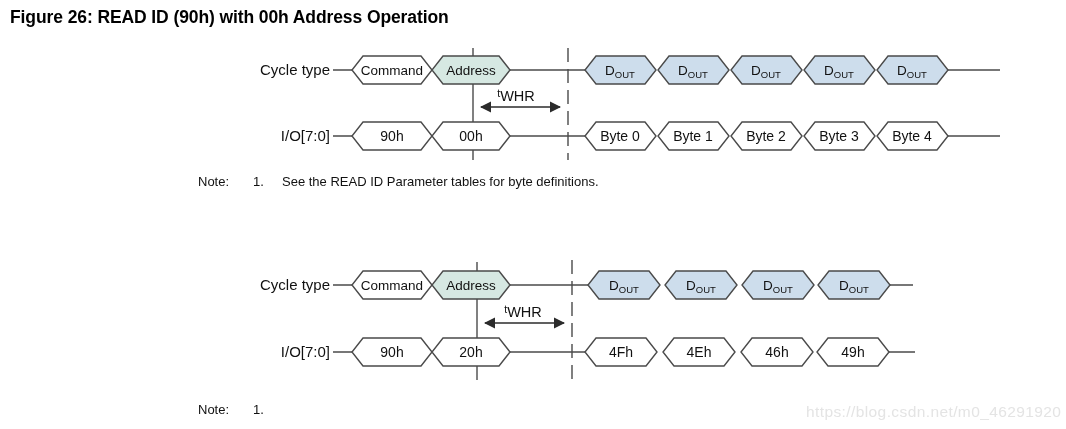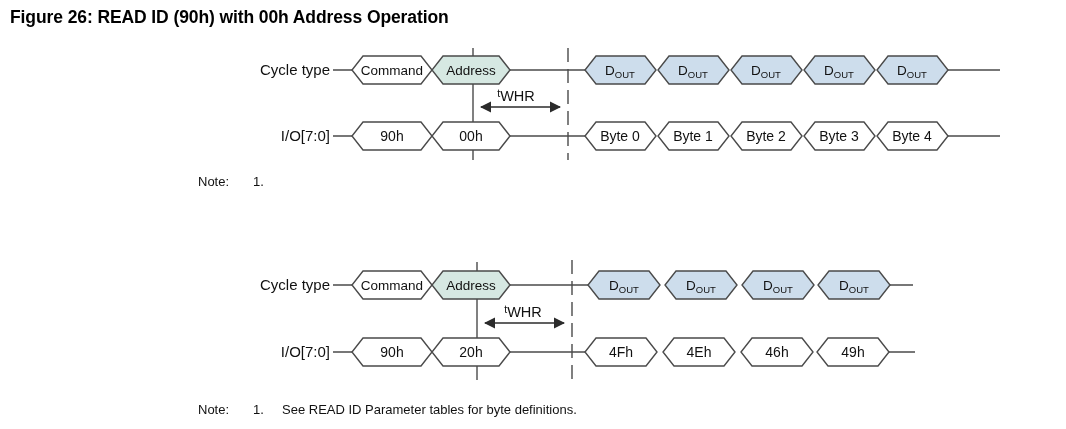--- a/index.html
+++ b/index.html
@@ -163,20 +163,21 @@
       <text class="vt" x="777" y="357">46h</text>
 
       <path class="hex" d="M828 338 H878 L889 352 L878 366 H828 L817 352 Z" fill="#ffffff"></path>
       <text class="vt" x="853" y="357">49h</text>
     </g>
   </svg>
 
   <div class="note" id="fig26-note">
     <span class="note-label">Note:</span>
     <span class="note-num">1.</span>
+    <span class="note-text">See the READ ID Parameter tables for byte definitions.</span>
   </div>
   <div class="note" id="fig27-note">
     <span class="note-label">Note:</span>
     <span class="note-num">1.</span>
-    <span class="note-text">See READ ID Parameter tables for byte definitions.</span>
   </div>
 
+  <div class="watermark">https://blog.csdn.net/m0_46291920</div>
 </div>
 
 </body></html>

